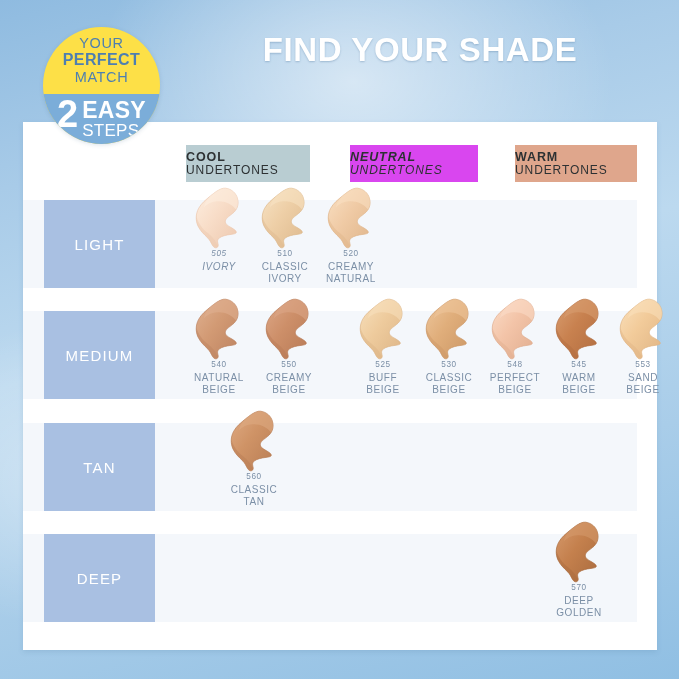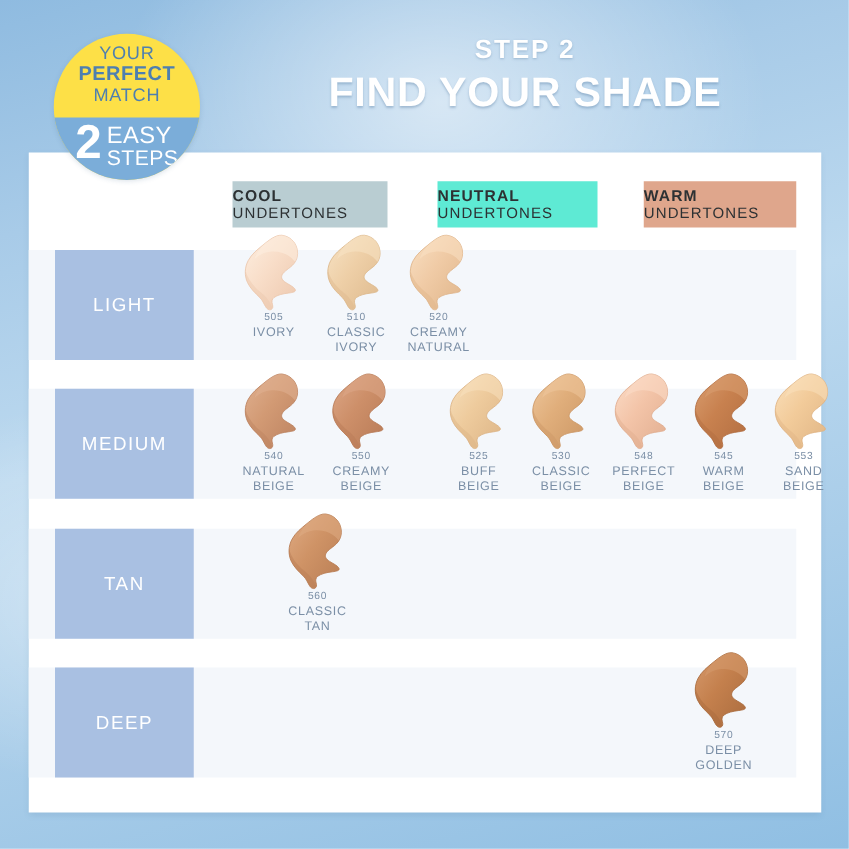--- a/index.html
+++ b/index.html
@@ -88,21 +88,21 @@
     font-weight: 700;
     line-height: 0.92;
     margin-right: 4px;
   }
   .badge-bot .words {
     display: flex;
     flex-direction: column;
     line-height: 1.0;
     padding-top: 2px;
   }
-  .badge-bot .w1 { font-size: 19px; font-weight: 400; letter-spacing: 0.3px; }
+  .badge-bot .w1 { font-size: 23px; font-weight: 700; letter-spacing: 0.3px; }
   .badge-bot .w2 { font-size: 17px; font-weight: 400; letter-spacing: 0.3px; }
 
   
   .card {
     position: absolute;
     left: 23px;
     top: 122px;
     width: 634px;
     height: 528px;
     background: #ffffff;
@@ -196,51 +196,50 @@
   <div class="badge-bot">
     <div class="num">2</div>
     <div class="words">
       <div class="w1">EASY</div>
       <div class="w2">STEPS</div>
     </div>
   </div>
 </div>
 
 <div class="header">
-  <div class="step-label">STEP 2</div>
   <div class="headline">FIND YOUR SHADE</div>
 </div>
 
 <div class="card">
 
   <div class="tone-header tone-cool" style="background: rgb(185, 205, 210);">
     <div class="t1" style="color: rgb(45, 49, 51);">COOL</div>
     <div class="t2" style="color: rgb(45, 49, 51);">UNDERTONES</div>
   </div>
-  <div class="tone-header tone-neutral" style="background: #5eead4;">
+  <div class="tone-header tone-neutral" style="background: #d946ef; font-style: italic;">
     <div class="t1" style="color: rgb(45, 49, 51);">NEUTRAL</div>
     <div class="t2" style="color: rgb(45, 49, 51);">UNDERTONES</div>
   </div>
   <div class="tone-header tone-warm" style="background: rgb(223, 166, 140);">
     <div class="t1" style="color: rgb(45, 49, 51);">WARM</div>
     <div class="t2" style="color: rgb(45, 49, 51);">UNDERTONES</div>
   </div>
 
   <div class="row-band row-light"></div>
   <div class="row-band row-medium"></div>
   <div class="row-band row-tan"></div>
   <div class="row-band row-deep"></div>
 
   <div class="cat-box cat-medium">MEDIUM</div>
   <div class="cat-box cat-light">LIGHT</div>
   <div class="cat-box cat-tan">TAN</div>
   <div class="cat-box cat-deep">DEEP</div>
 
   <div id="swatch-layer">
-      <div class="swatch" style="left: 164px; top: 65px;">
+      <div class="swatch" style="left: 164px; top: 65px; font-style: italic;">
   <svg class="swatch-blob" viewBox="0 0 48 62" xmlns="http://www.w3.org/2000/svg">
     <defs>
       <linearGradient id="g0" x1="0" y1="0" x2="1" y2="1">
         <stop offset="0%" stop-color="#fdeeE0"></stop>
         <stop offset="45%" stop-color="#f8ddc8"></stop>
         <stop offset="100%" stop-color="#ecc7ad"></stop>
       </linearGradient>
     </defs>
     <path d="M30.5 1.2
              C36.5 2.0 41.0 6.0 42.5 11.5

